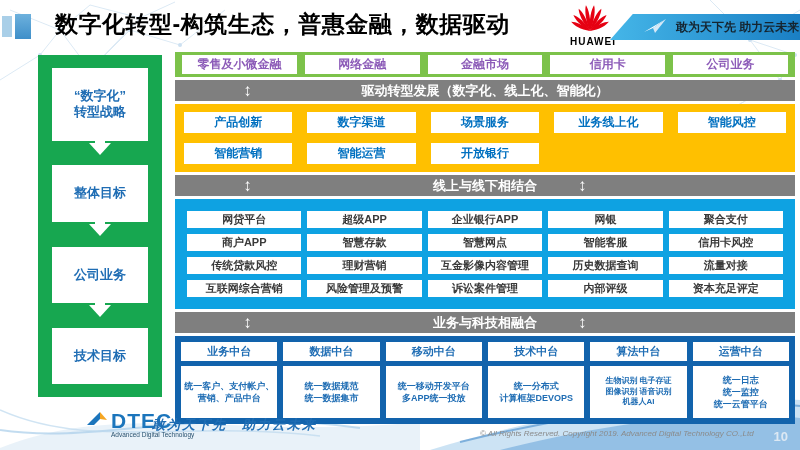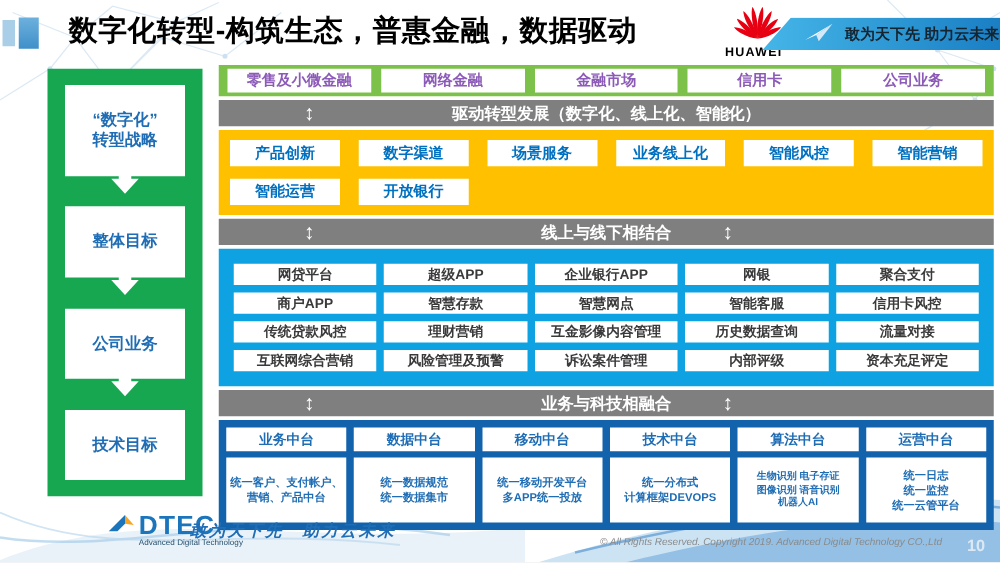--- a/index.html
+++ b/index.html
@@ -9,21 +9,21 @@
   
   .deco { position:absolute; pointer-events:none; }
   .deco.tl { left:0; top:0; }
   .deco.tr { right:0; top:0; }
   .deco.wave { left:0; bottom:0; }
 
   
   .accent-a { position:absolute; left:2px; top:16px; width:10px; height:21px; background:#a9cfe8; }
   .accent-b { position:absolute; left:15px; top:14px; width:16px; height:25px; background:linear-gradient(180deg,#6db1dd,#3f8fc9); }
   .title { position:absolute; left:55px; top:9px; font-size:23px; font-weight:bold; color:#000; letter-spacing:0.5px; white-space:nowrap; }
-  .huawei { position:absolute; left:570px; top:5px; width:56px; text-align:right; }
+  .huawei { position:absolute; left:570px; top:5px; width:56px; text-align:left; }
   .huawei .brand { display:block; font-size:10px; font-weight:bold; color:#000; letter-spacing:1px; margin-top:1px; }
   .ribbon { position:absolute; right:0; top:14px; width:190px; height:26px;
             background:linear-gradient(90deg,#45b6e8,#1a7fc4);
             clip-path:polygon(12% 0, 100% 0, 100% 100%, 0 100%);
             display:flex; align-items:center; gap:10px; padding-left:34px; }
   .ribbon .slogan { color:#15242f; font-size:12px; font-weight:bold; white-space:nowrap; }
 
   
   .left-panel { position:absolute; left:38px; top:55px; width:124px; height:342px;
                 background:#17a750; display:flex; flex-direction:column; align-items:center;
@@ -40,21 +40,21 @@
   
   .main { position:absolute; left:175px; top:52px; width:620px; }
   .row-green { background:#7cc24a; padding:3px 7px; display:flex; gap:8px; height:25px; }
   .row-green .cell { flex:1; background:#fff; color:#8c5bb8; font-weight:bold; font-size:12px;
                      display:flex; align-items:center; justify-content:center; white-space:nowrap; }
   .bar { position:relative; background:#7f7f7f; color:#fff; text-align:center; font-size:13px;
          font-weight:bold; height:21px; line-height:21px; margin-top:3px; }
   .updown { position:absolute; top:0; color:#fff; font-size:17px; font-weight:bold; line-height:21px; }
   .updown.l { left:11%; } .updown.r { left:65%; }
   .sec-yellow { background:#ffc000; margin-top:3px; padding:8px 9px; display:grid;
-                grid-template-columns:repeat(6,1fr); gap:10px 15px; }
+                grid-template-columns:repeat(5,1fr); gap:10px 15px; }
   .sec-yellow .cell { background:#fff; color:#0070c0; font-weight:bold; font-size:12px; height:21px;
                       display:flex; align-items:center; justify-content:center; white-space:nowrap; }
   .sec-blue { background:#0ea2e2; margin-top:3px; padding:12px; display:grid;
               grid-template-columns:repeat(5,1fr); gap:6px; }
   .sec-blue .cell { background:#fff; color:#3a3a3a; font-weight:bold; font-size:11px; height:17px;
                     display:flex; align-items:center; justify-content:center; white-space:nowrap; }
   .sec-dark { background:#1263ac; margin-top:3px; padding:6px; display:grid;
               grid-template-columns:repeat(6,1fr); gap:6px; height:88px; }
   .platform { display:flex; flex-direction:column; gap:5px;border-radius:19px; }
   .platform .ptitle { background:#fff; color:#1f6db4; font-weight:bold; font-size:11px; height:19px;

